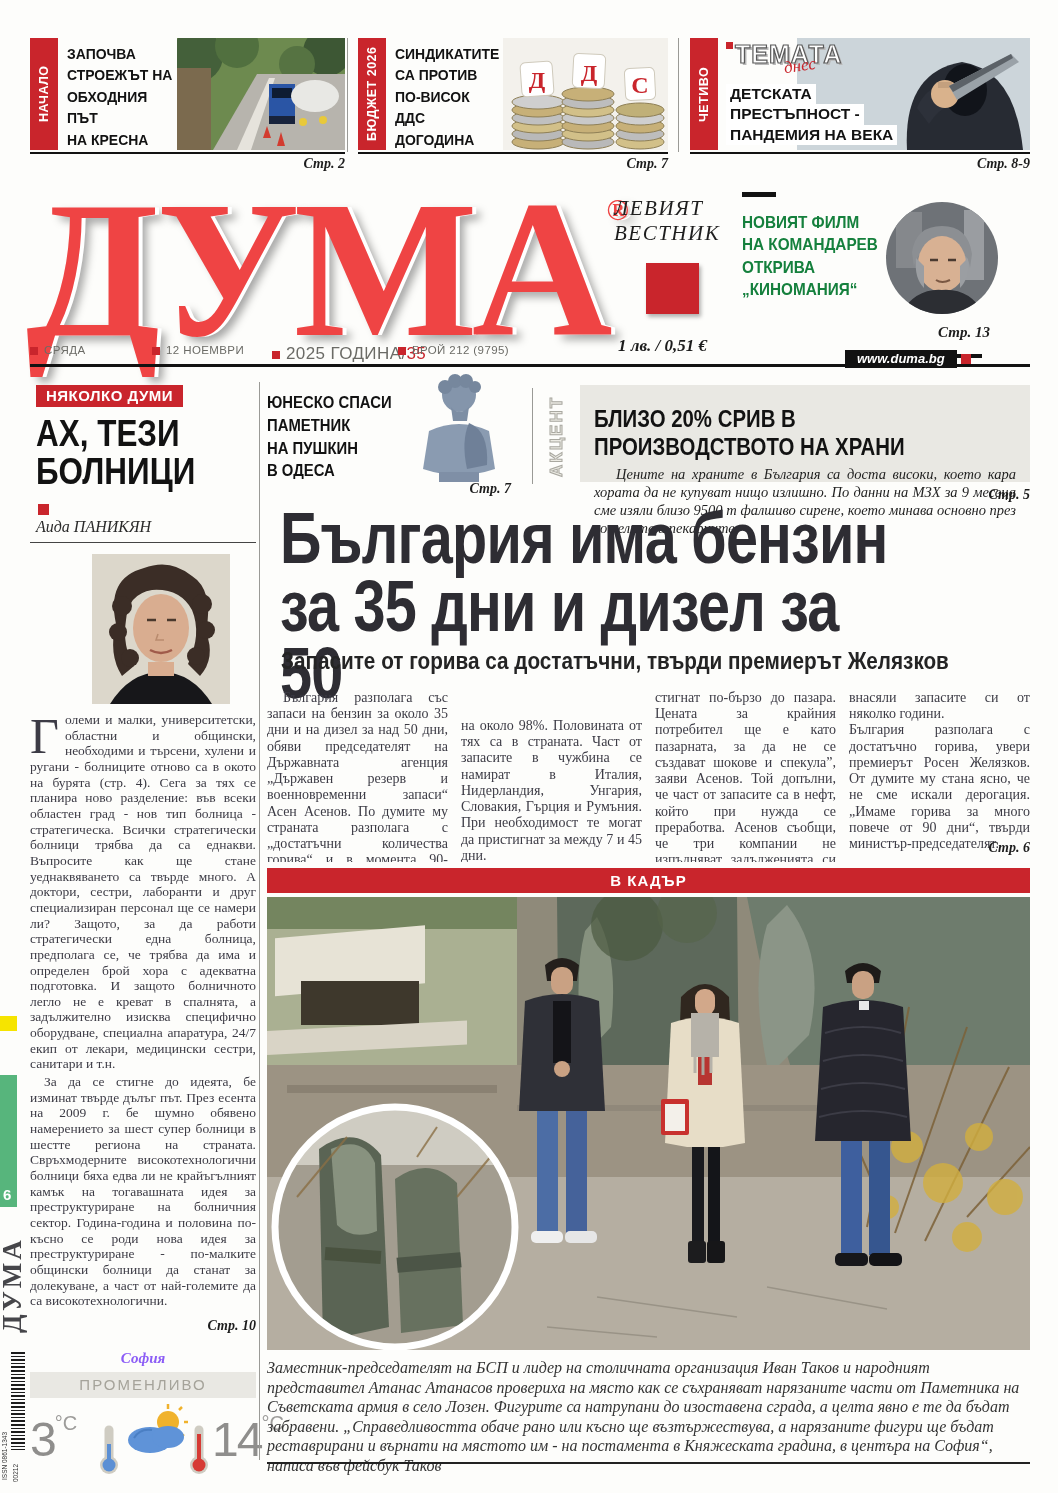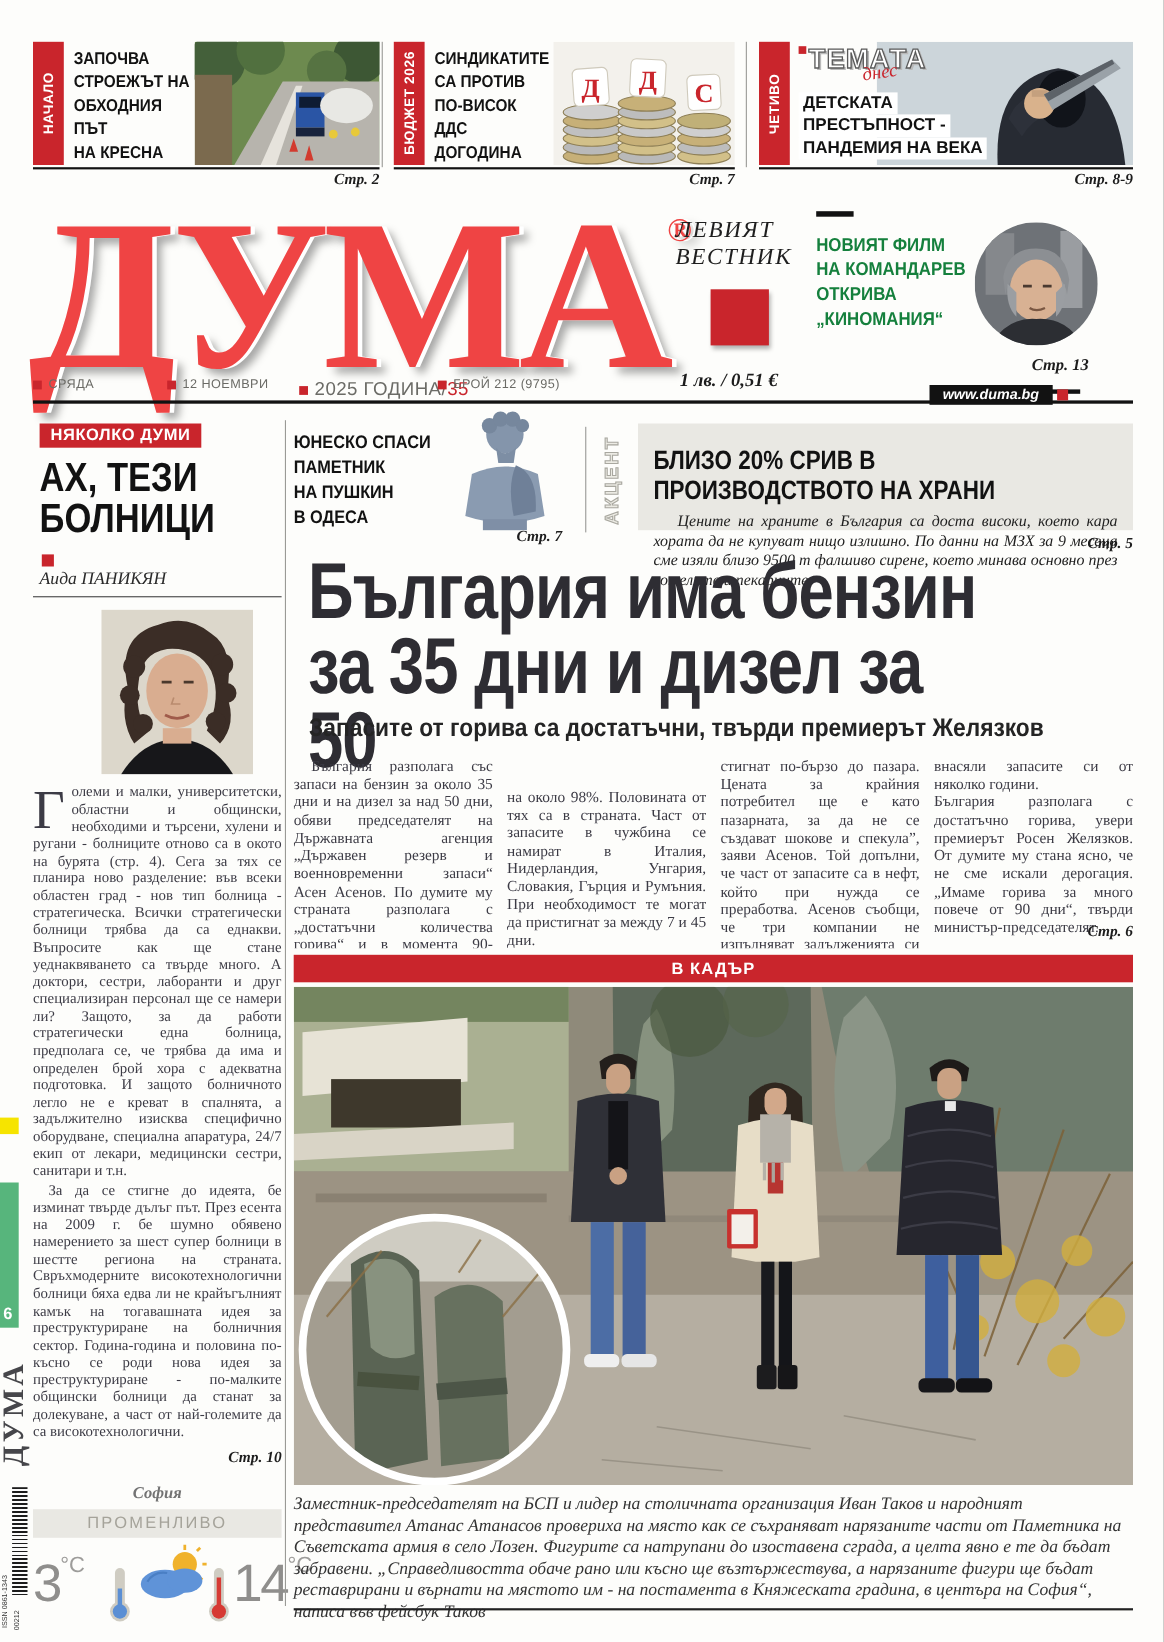--- a/index.html
+++ b/index.html
@@ -233,21 +233,21 @@
         <rect x="56" y="108" width="26" height="14" fill="#d9ad90"></rect>
       </svg>
     </div>
 
     <div class="abs op-body just" style="left:0;top:330px;width:226px;height:600px;overflow:hidden;">
       <p><span class="dropcap">Г</span><span>олеми и малки, университетски, областни и общински, необходими и търсени, хулени и ругани - болниците отново са в окото на бурята (стр. 4). Сега за тях се планира ново разделение: във всеки областен град - нов тип болница - стратегическа. Всички стратегически болници трябва да са еднакви. Въпросите как ще стане уеднаквяването са твърде много. А доктори, сестри, лаборанти и друг специализиран персонал ще се намери ли? Защото, за да работи стратегически една болница, предполага се, че трябва да има и определен брой хора с адекватна подготовка. И защото болничното легло не е креват в спалнята, а задължително изисква специфично оборудване, специална апаратура, 24/7 екип от лекари, медицински сестри, санитари и т.н.</span></p>
       <p><span>За да се стигне до идеята, бе изминат твърде дълъг път. През есента на 2009 г. бе шумно обявено намерението за шест супер болници в шестте региона на страната. Свръхмодерните високотехнологични болници бяха едва ли не крайъгълният камък на тогавашната идея за преструктуриране на болничния сектор. Година-година и половина по-късно се роди нова идея за преструктуриране - по-малките общински болници да станат за долекуване, а част от най-големите да са високотехнологични.</span></p>
     </div>
     <div class="abs pagenum right" style="left:106px;top:936px;width:120px;">Стр. 10</div>
 
-    <div class="abs serif b i center" style="left:0;top:968px;width:226px;font-size:15px;color:#737373;">София</div>
+    <div class="abs serif b i center" style="left:0;top:968px;width:226px;font-size:15px;color:#8b5cf6;">София</div>
     <div class="abs gbox center" style="left:0;top:990px;width:226px;height:26px;line-height:26px;font-size:15px;letter-spacing:2px;color:#a5a39a;">ПРОМЕНЛИВО</div>
     <div class="abs" style="left:0;top:1022px;width:226px;height:78px;">
       <div class="abs" style="left:0;top:8px;font-size:48px;color:#8f8e8c;letter-spacing:-2px;"><span>3</span><span style="font-size:20px;color:#9d9c9a;vertical-align:26px;letter-spacing:0;">°C</span></div>
       <svg class="abs" style="left:66px;top:18px;" width="26" height="54" viewBox="0 0 26 54">
         <line x1="13" y1="8" x2="13" y2="36" stroke="#cfccc2" stroke-width="9" stroke-linecap="round"></line>
         <circle cx="13" cy="43" r="9" fill="#cfccc2"></circle>
         <line x1="13" y1="22" x2="13" y2="38" stroke="#5b8fd4" stroke-width="4"></line>
         <circle cx="13" cy="43" r="6.5" fill="#5b8fd4"></circle>
       </svg>
       <svg class="abs" style="left:94px;top:0;" width="64" height="52" viewBox="0 0 64 52">

